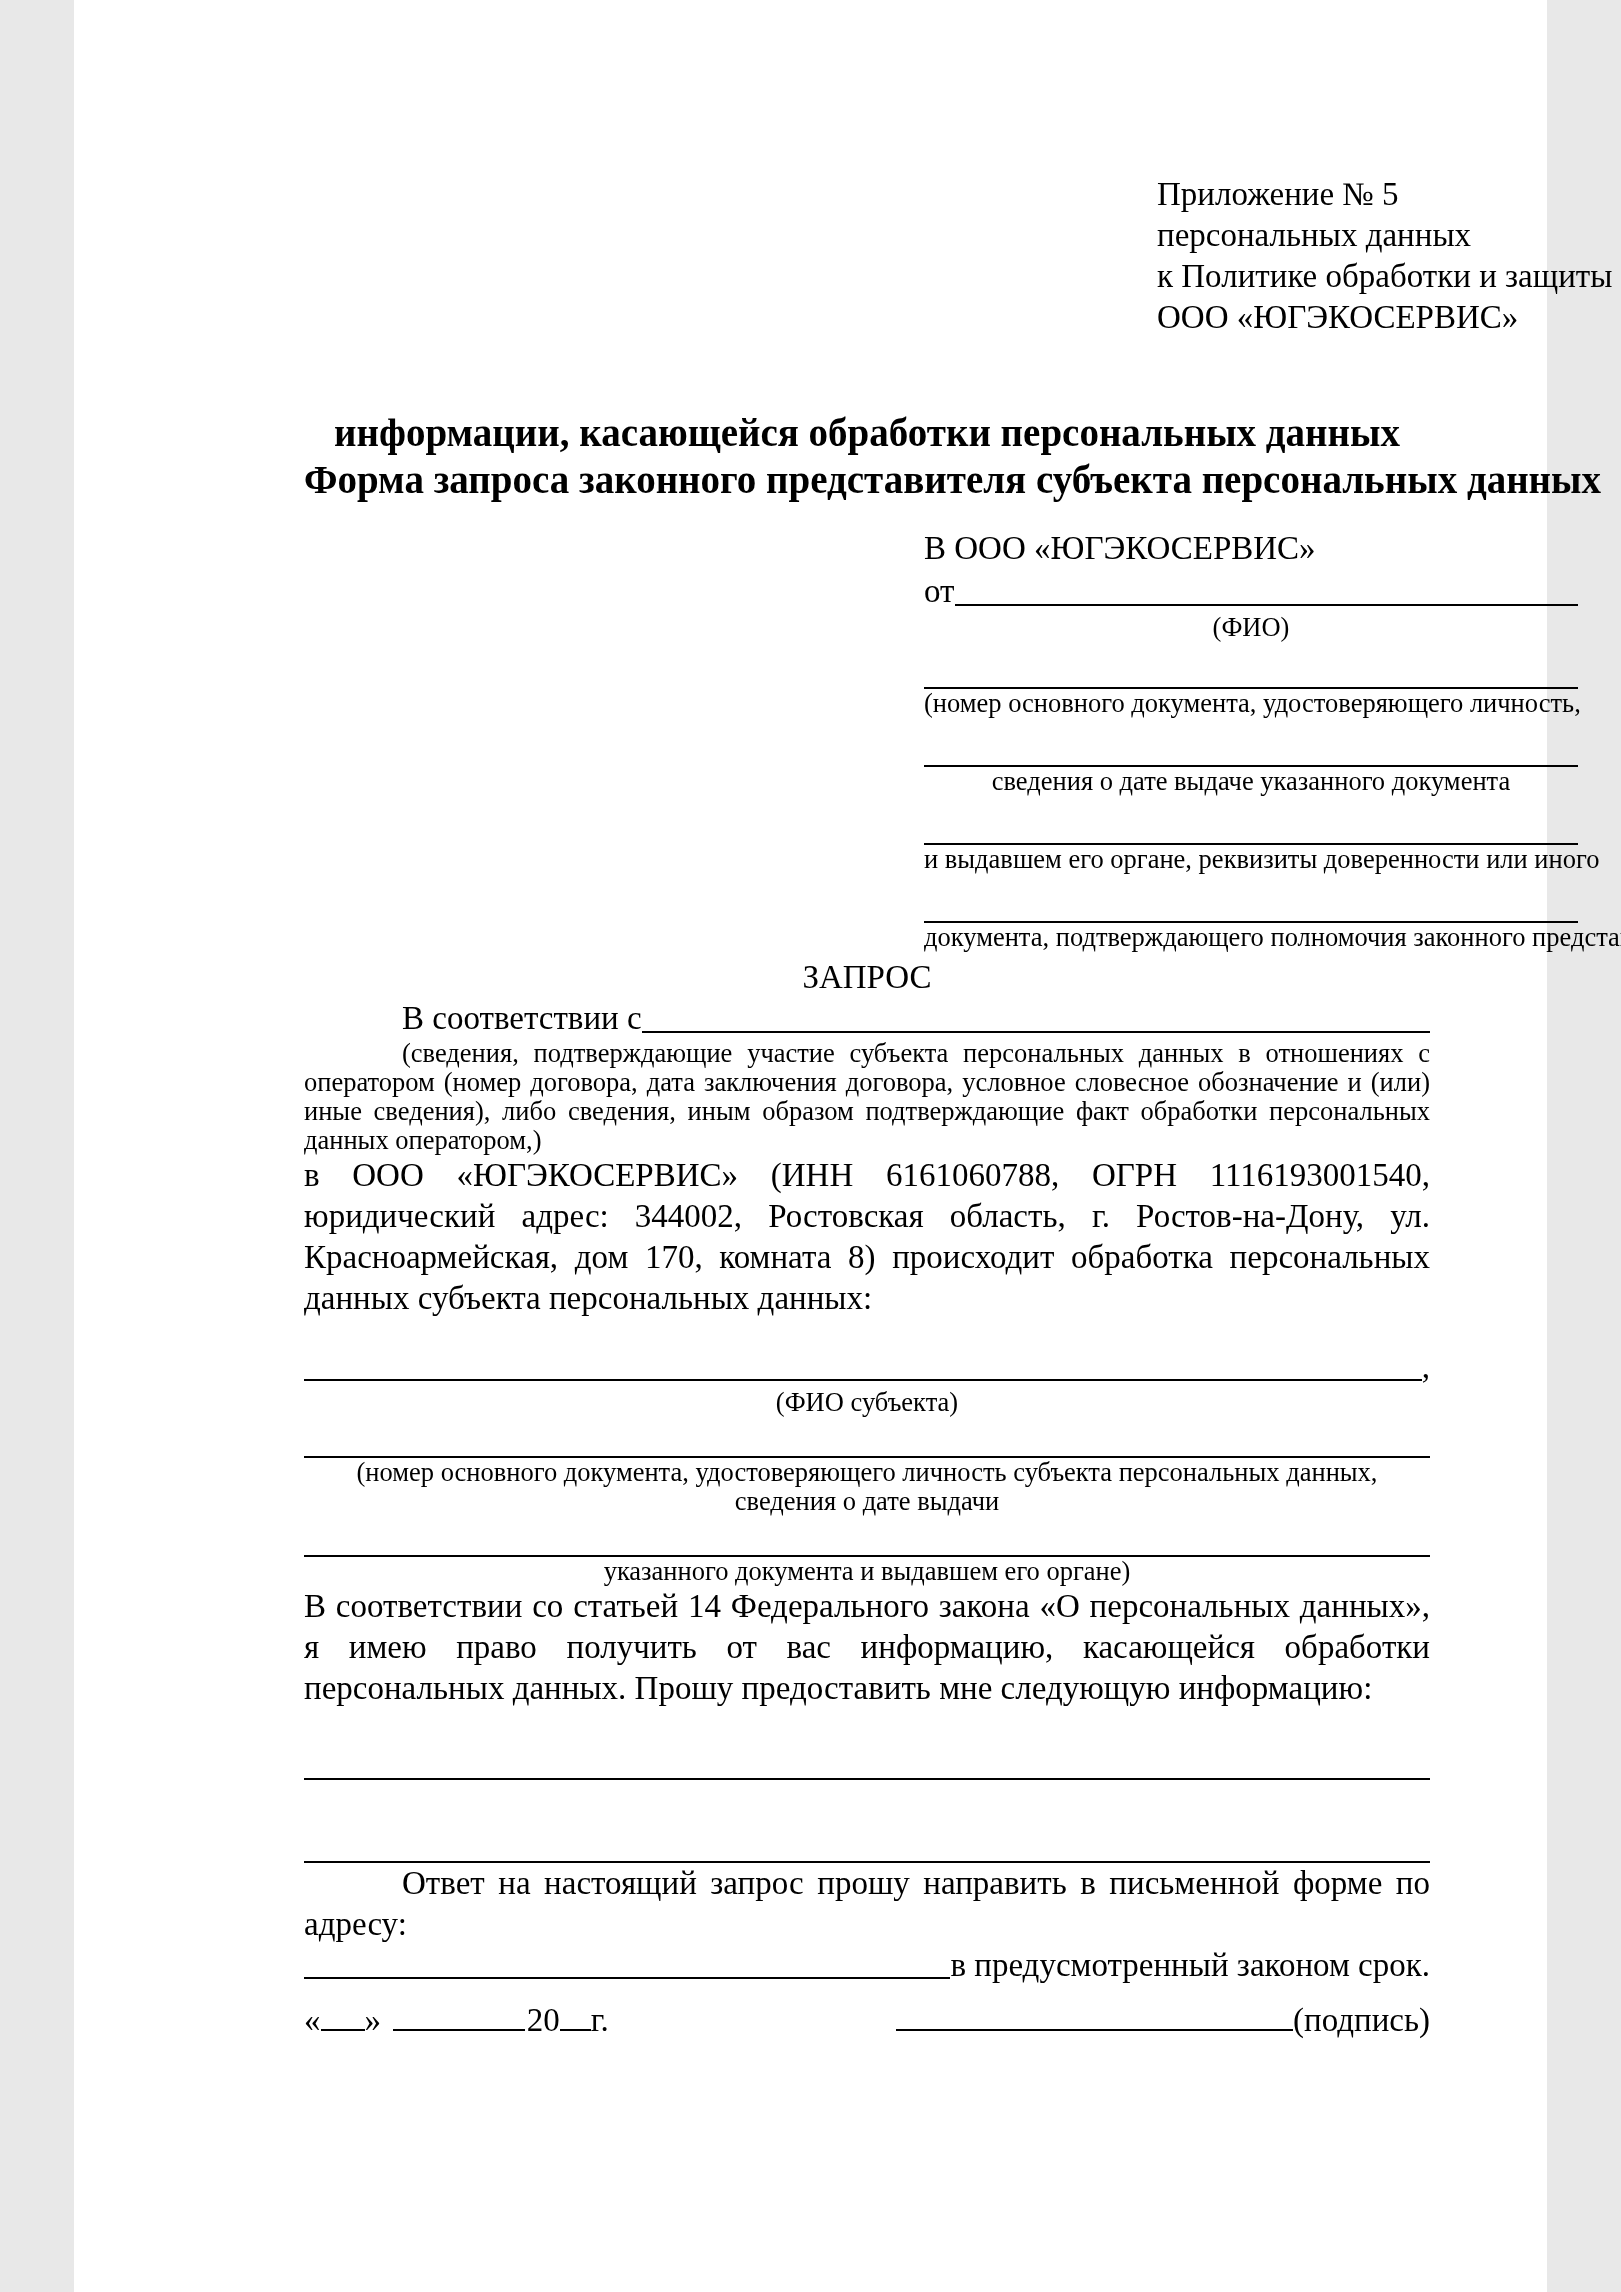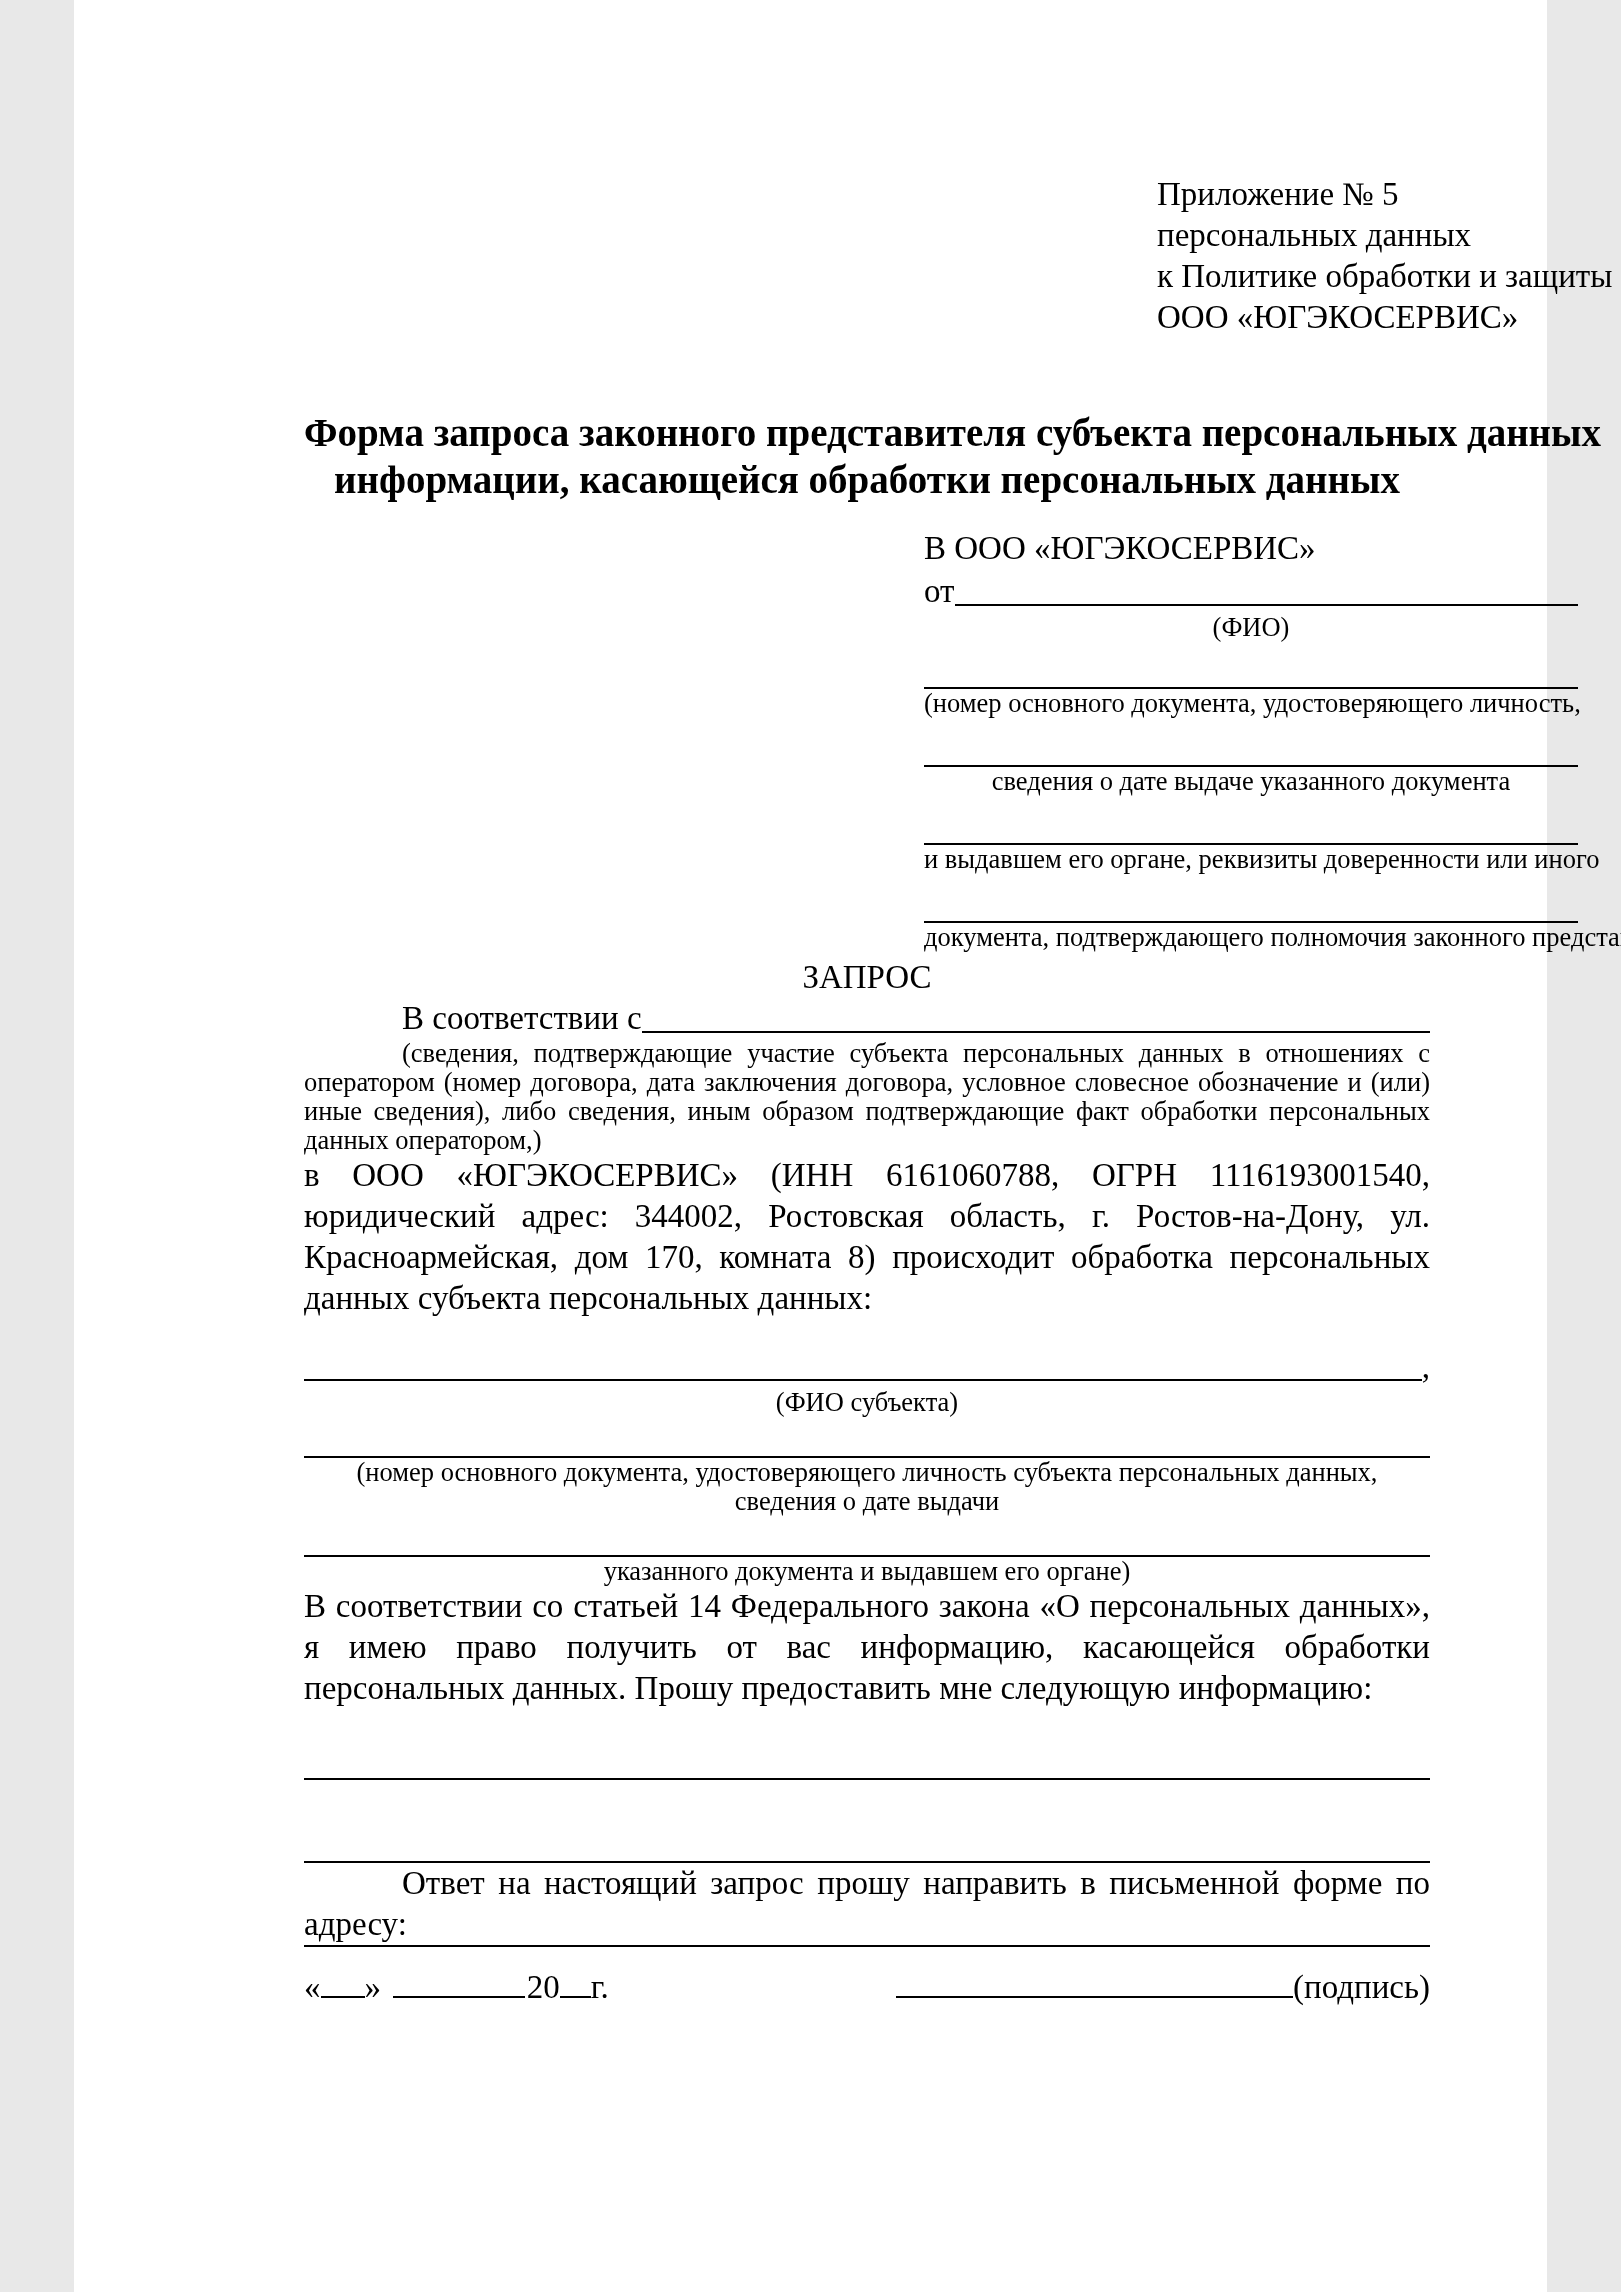--- a/index.html
+++ b/index.html
@@ -54,22 +54,22 @@
 <div class="page">
 
   <div class="annex">
     <div>Приложение № 5</div>
     <div>персональных данных</div>
     <div>к Политике обработки и защиты</div>
     <div>ООО «ЮГЭКОСЕРВИС»</div>
   </div>
 
   <div class="title">
+    <div>информации, касающейся обработки персональных данных</div>
     <div>Форма запроса законного представителя субъекта персональных данных</div>
-    <div>информации, касающейся обработки персональных данных</div>
   </div>
 
   <div class="addr">
     <div class="addr-to">В ООО «ЮГЭКОСЕРВИС»</div>
     <div class="flexline">
       <span>от</span>
       <span class="uline"></span>
     </div>
     <div class="cap">(ФИО)</div>
 
@@ -110,20 +110,21 @@
   <div class="cap">указанного документа и выдавшем его органе)</div>
 
   <div class="para">В соответствии со статьей 14 Федерального закона «О персональных данных», я имею право получить от вас информацию, касающейся обработки персональных данных. Прошу предоставить мне следующую информацию:</div>
 
   <div class="blank1"></div>
   <div class="blank2"></div>
 
   <div class="reply1">Ответ на настоящий запрос прошу направить в письменной форме по адресу:</div>
   <div class="reply2">
     <span class="uline"></span>
+    <span class="suffix">в предусмотренный законом срок.</span>
   </div>
 
   <div class="sigrow">
     <div class="daterow">
       <span>«</span><span class="dline w45"></span><span>»</span><span class="dline w135"></span><span>20</span><span class="dline w32"></span><span>г.</span>
     </div>
     <div class="signpart">
       <span class="dline w405"></span><span>(подпись)</span>
     </div>
   </div>

